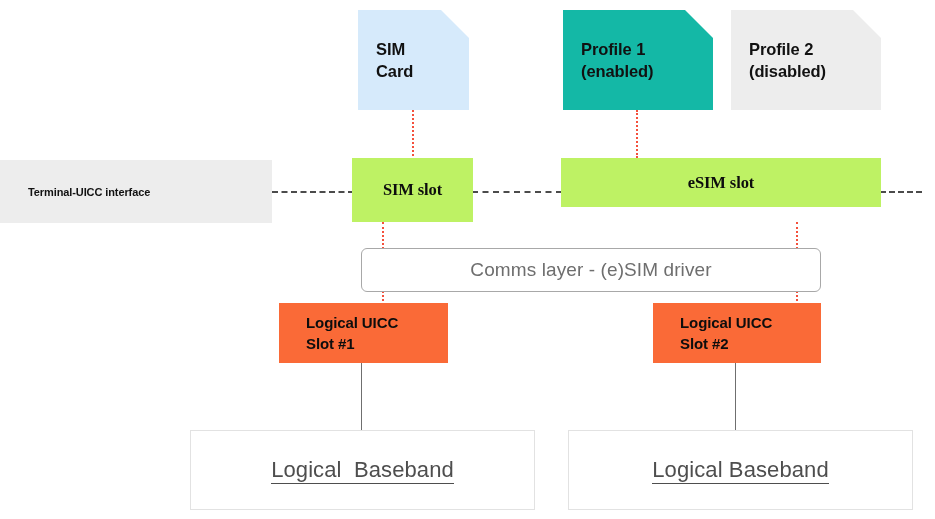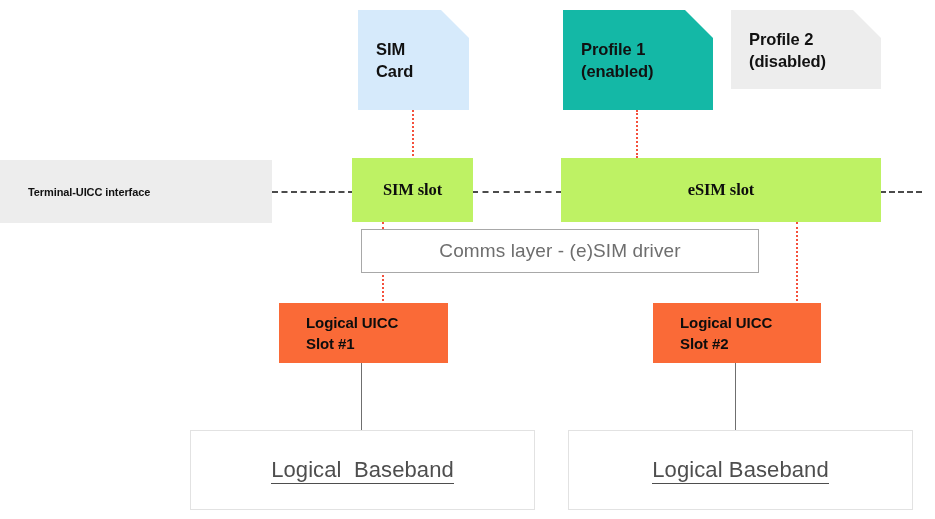--- a/index.html
+++ b/index.html
@@ -166,38 +166,38 @@
   <div class="abs card" style="left:358px; top:10px; width:111px; height:100px; background:#D6EAFB;">
     <div class="card-label">SIM
 Card</div>
   </div>
 
   <div class="abs card" style="left:563px; top:10px; width:150px; height:100px; background:#14b8a6;">
     <div class="card-label">Profile 1
 (enabled)</div>
   </div>
 
-  <div class="abs card" style="left:731px; top:10px; width:150px; height:79px; background:#EDEDED;">
+  <div class="abs card" style="left:731px; top:10px; width:150px; height:100px; background:#EDEDED;">
     <div class="card-label">Profile 2
 (disabled)</div>
   </div>
 
   <div class="abs terminal-box" style="left:0px; top:160px; width:272px; height:63px;">
     <div class="terminal-label">Terminal-UICC interface</div>
   </div>
 
   <div class="abs slot" style="left:352px; top:158px; width:121px; height:64px;">
     <div class="slot-label">SIM slot</div>
   </div>
 
-  <div class="abs slot" style="left:561px; top:158px; width:320px; height:64px;">
+  <div class="abs slot" style="left:561px; top:158px; width:320px; height:49px;">
     <div class="slot-label">eSIM slot</div>
   </div>
 
-  <div class="abs comms-box" style="left:361px; top:229px; width:398px; height:44px;">
+  <div class="abs comms-box" style="left:361px; top:248px; width:460px; height:44px;border-radius:6px;">
     <div class="comms-label">Comms layer - (e)SIM driver</div>
   </div>
 
   <div class="abs uicc" style="left:279px; top:303px; width:169px; height:60px;">
     <div class="uicc-label">Logical UICC
 Slot #1</div>
   </div>
 
   <div class="abs uicc" style="left:653px; top:303px; width:168px; height:60px;">
     <div class="uicc-label">Logical UICC

